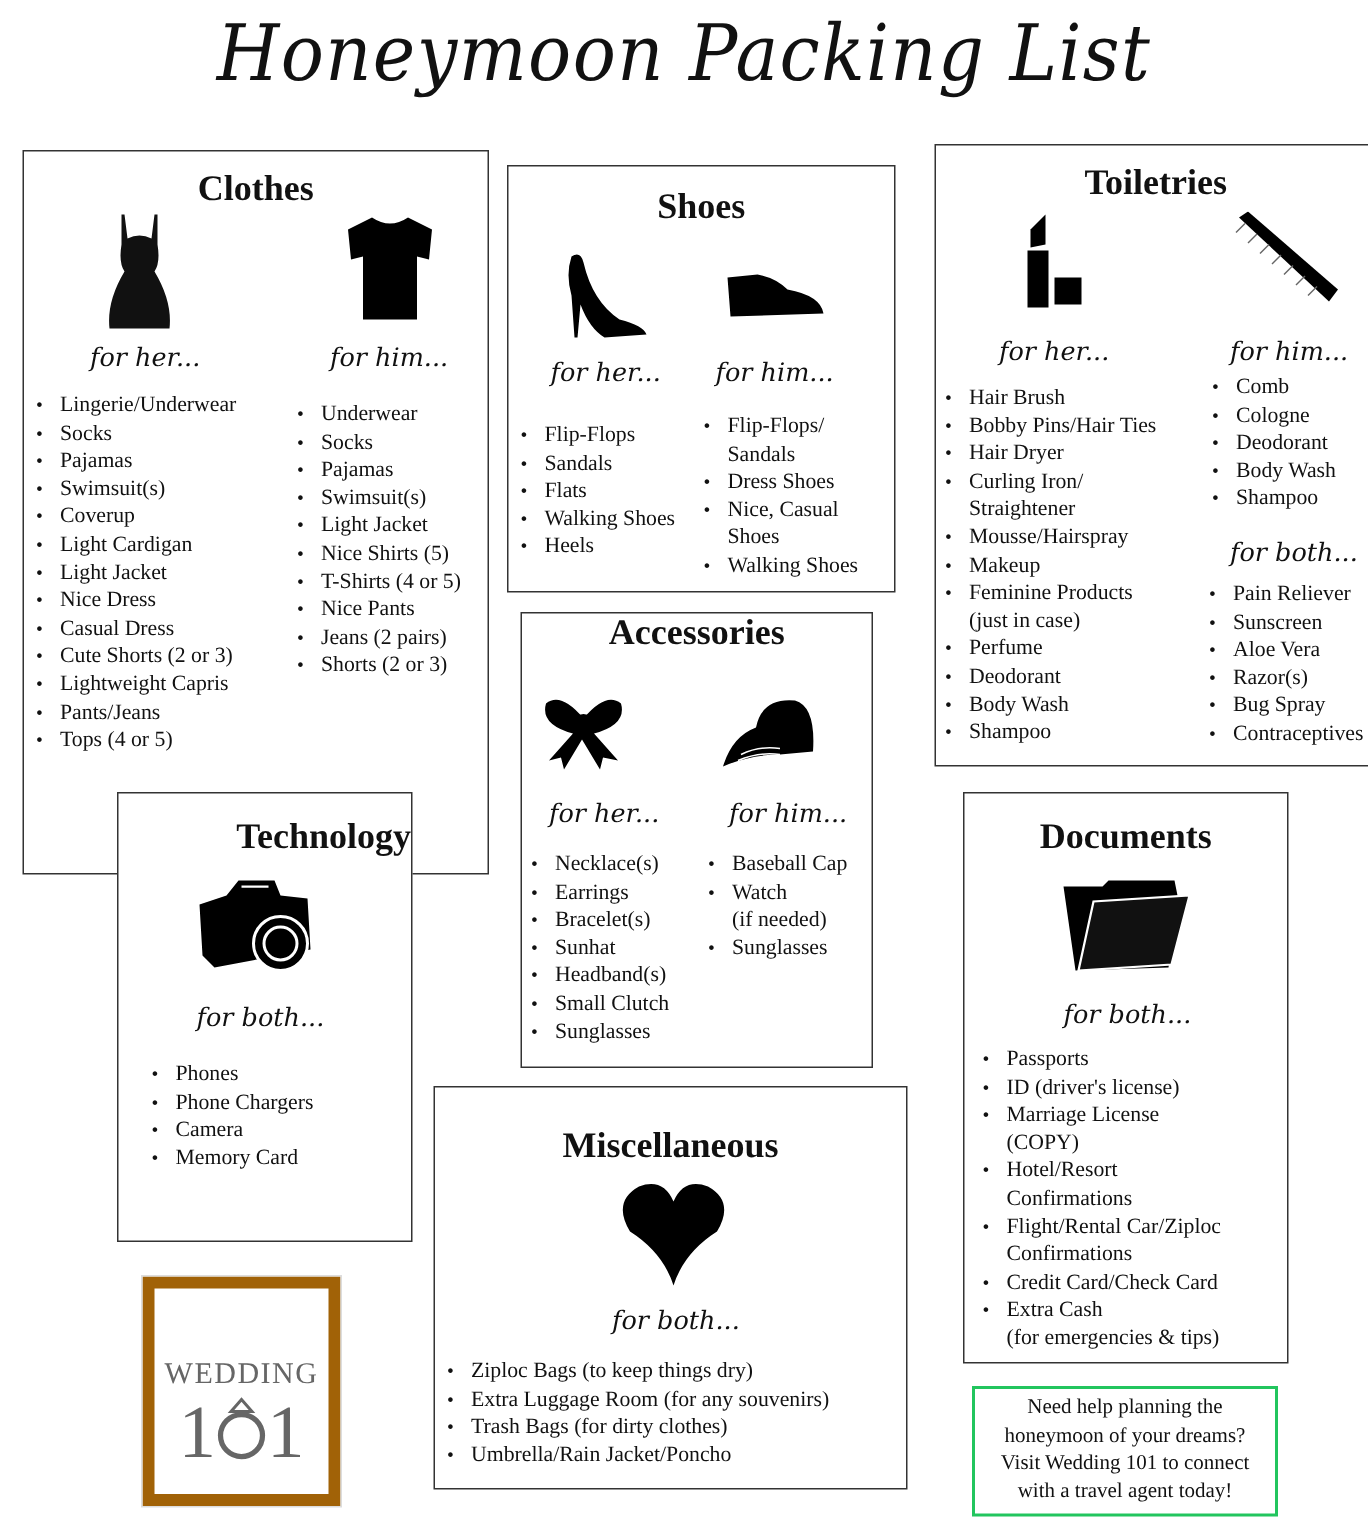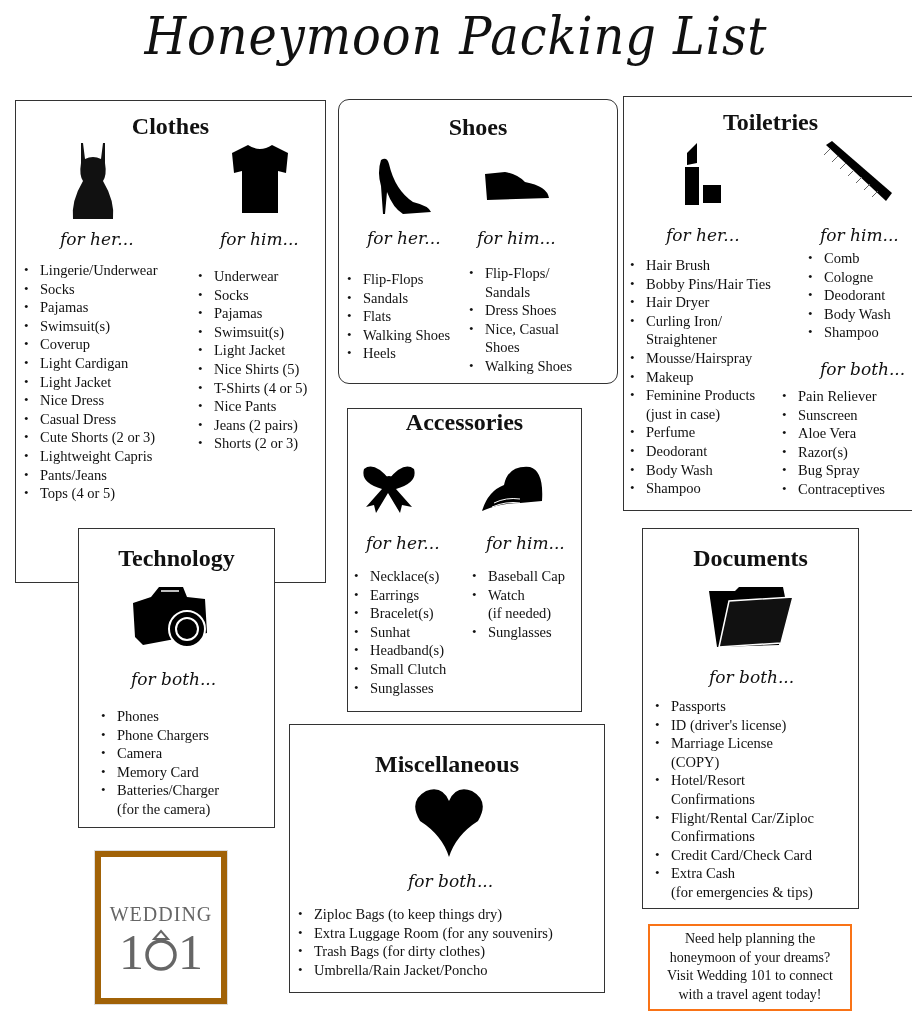--- a/index.html
+++ b/index.html
@@ -11,23 +11,23 @@
   .box { position:absolute; border:1.5px solid #333; background:#fff; box-sizing:border-box; }
   .box h2 { margin:0; text-align:center; font-family:"Liberation Serif",serif; font-weight:bold;
             font-size:24px; color:#111; }
   .sub { font-family:"DejaVu Serif",serif; font-style:italic; font-size:17px; color:#111;
          position:absolute; white-space:nowrap; }
   ul { list-style:none; margin:0; padding:0; position:absolute; }
   li { font-size:14.5px; line-height:18.6px; padding-left:18px; position:relative; white-space:nowrap; }
   li::before { content:"•"; position:absolute; left:2px; top:0; font-size:13px; }
   li .cont { display:block; }
   .icon { position:absolute; }
-  .logo-box { position:absolute; border:6px solid #a16207; outline:1px solid #ddd; box-sizing:border-box; background:#fff; }
+  .logo-box { position:absolute; border:8px solid #a16207; outline:1px solid #ddd; box-sizing:border-box; background:#fff; }
   .logo-word { position:absolute; width:100%; text-align:center; color:#666; font-family:"Liberation Serif",serif; }
-  .help { position:absolute; border:2px solid #f97316; box-sizing:border-box; text-align:center;
+  .help { position:absolute; border:2px solid #22c55e; box-sizing:border-box; text-align:center;
           font-size:14px; line-height:18.5px; padding-top:4px; }
 </style>
 </head>
 <body>
 
 <div class="title">Honeymoon Packing List</div>
 
 <div class="box" style="left:15px;top:100px;width:311px;height:483px;">
   <h2 style="margin-top:12px;">Clothes</h2>
   <svg class="icon" style="left:55px;top:40px" width="44" height="80" viewBox="0 0 44 80">
@@ -60,21 +60,21 @@
       <li>Swimsuit(s)</li>
       <li>Light Jacket</li>
       <li>Nice Shirts (5)</li>
       <li>T-Shirts (4 or 5)</li>
       <li>Nice Pants</li>
       <li>Jeans (2 pairs)</li>
       <li>Shorts (2 or 3)</li>
     </ul>
 </div>
 
-<div class="box" style="left:338px;top:99px;width:280px;height:285px;border-radius:11px;">
+<div class="box" style="left:338px;top:110px;width:259px;height:285px;">
   <h2 style="margin-top:14px;">Shoes</h2>
   <svg class="icon" style="left:34px;top:56px" width="62" height="62" viewBox="0 0 62 62">
     <path d="M8 4 Q14 0 16 8 Q22 34 40 46 Q56 50 58 56 L30 58 Q20 52 14 36 L12 58 L10 58 L8 30 Q4 16 8 4 Z" fill="#000"></path>
   </svg>
   <svg class="icon" style="left:142px;top:70px" width="72" height="36" viewBox="0 0 72 36">
     <path d="M4 4 L24 2 Q36 4 44 12 Q66 16 68 28 L6 30 Z" fill="#000"></path>
   </svg>
   <div class="sub" style="left:28px;top:128px;">for her...</div>
   <div class="sub" style="left:138px;top:128px;">for him...</div>
   <ul style="left:6px;top:170px;">
@@ -139,21 +139,21 @@
       <li>Shampoo</li>
     </ul>
   <ul style="left:182px;top:152px;">
       <li>Comb</li>
       <li>Cologne</li>
       <li>Deodorant</li>
       <li>Body Wash</li>
       <li>Shampoo</li>
     </ul>
   <div class="sub" style="left:196px;top:262px;">for both...</div>
-  <ul style="left:156px;top:290px;">
+  <ul style="left:180px;top:290px;">
       <li>Pain Reliever</li>
       <li>Sunscreen</li>
       <li>Aloe Vera</li>
       <li>Razor(s)</li>
       <li>Bug Spray</li>
       <li>Contraceptives</li>
     </ul>
 </div>
 
 <div class="box" style="left:347px;top:408px;width:235px;height:304px;">
@@ -182,37 +182,33 @@
       <li>Baseball Cap</li>
       <li>
         <span class="cont">Watch</span>
         <span class="cont">(if needed)</span>
       </li>
       <li>Sunglasses</li>
     </ul>
 </div>
 
 <div class="box" style="left:78px;top:528px;width:197px;height:300px;">
-  <h2 style="margin-top:16px;">Technology</h2>
+  <h2 style="margin-top:16px;text-align:right;">Technology</h2>
   <svg class="icon" style="left:52px;top:56px" width="82" height="64" viewBox="0 0 82 64">
     <path d="M2 18 L20 12 L28 2 L52 2 L56 12 L74 14 L76 48 L12 60 L4 52 Z" fill="#000"></path>
     <circle cx="56" cy="44" r="18" fill="#000" stroke="#fff" stroke-width="2"></circle>
     <circle cx="56" cy="44" r="11" fill="#000" stroke="#fff" stroke-width="2"></circle>
     <path d="M30 6 L48 6" stroke="#fff" stroke-width="1.5"></path>
   </svg>
   <div class="sub" style="left:52px;top:140px;">for both...</div>
   <ul style="left:20px;top:178px;">
       <li>Phones</li>
       <li>Phone Chargers</li>
       <li>Camera</li>
       <li>Memory Card</li>
-      <li>
-        <span class="cont">Batteries/Charger</span>
-        <span class="cont">(for the camera)</span>
-      </li>
     </ul>
 </div>
 
 <div class="box" style="left:642px;top:528px;width:217px;height:381px;">
   <h2 style="margin-top:16px;">Documents</h2>
   <svg class="icon" style="left:64px;top:56px" width="90" height="64" viewBox="0 0 90 64">
     <path d="M2 6 L28 6 L32 2 L76 2 L78 12 L72 60 L10 62 Z" fill="#000"></path>
     <path d="M12 62 L22 16 L86 12 L74 58 Z" fill="#111" stroke="#fff" stroke-width="1.5"></path>
   </svg>
   <div class="sub" style="left:66px;top:138px;">for both...</div>

